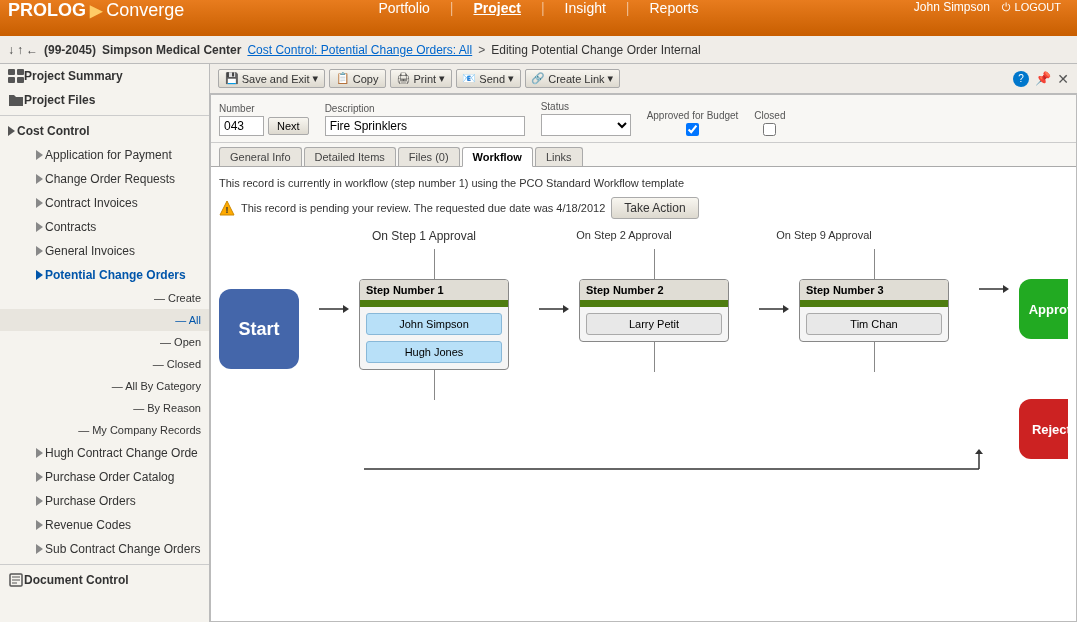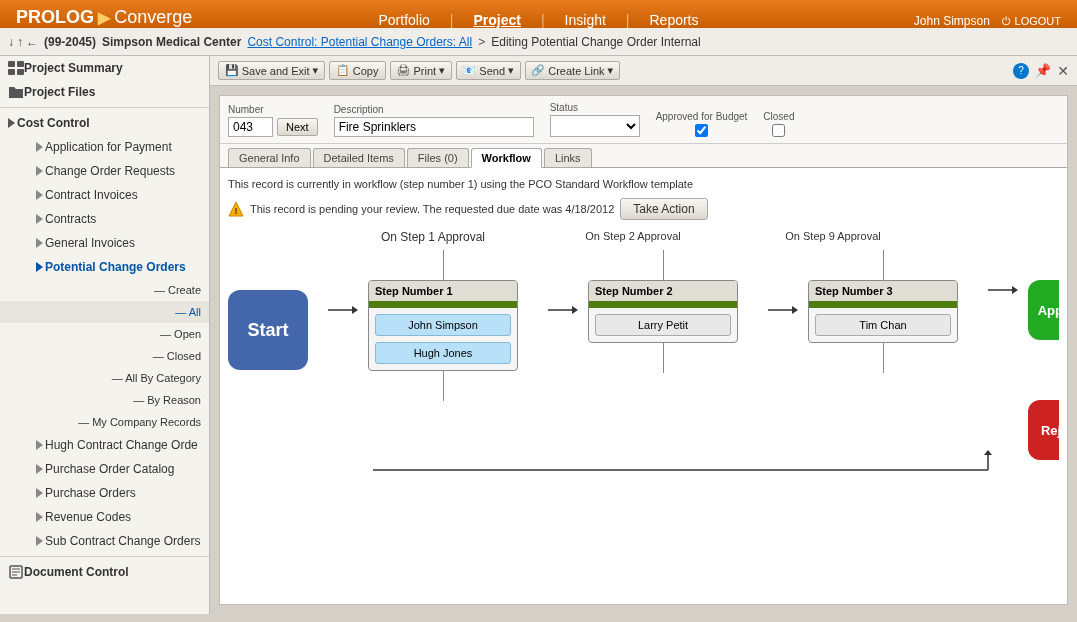--- a/index.html
+++ b/index.html
@@ -1,24 +1,24 @@
 <!DOCTYPE html>
 <html><head>
   <meta charset="utf-8">
   <style>
     * { box-sizing: border-box; margin: 0; padding: 0; }
     body { font-family: Arial, sans-serif; font-size: 12px; background: #d4d0c8; overflow: hidden; }
 
     
     .top-nav {
       background: linear-gradient(to bottom, #e87c1e, #c85e00);
-      height: 28px;
-      display: flex;
-      align-items: flex-end;
-      padding: 0 16px;
+      height: 36px;
+      display: flex;
+      align-items: flex-start;
+      padding: 0 8px;
       position: relative;
     }
     .logo {
       color: white;
       font-size: 18px;
       font-weight: bold;
       display: flex;
       align-items: center;
       gap: 4px;
     }
@@ -220,21 +220,21 @@
     .close-x-btn {
       cursor: pointer;
       font-size: 14px;
       color: #555;
     }
 
     
     .form-area {
       background: white;
       border: 1px solid #bbb;
-      margin: 9px;
+      margin: 0;
       flex: 1;
       display: flex;
       flex-direction: column;
       overflow: hidden;
     }
 
     .form-header {
       padding: 6px 8px;
       border-bottom: 1px solid #ccc;
       display: flex;

